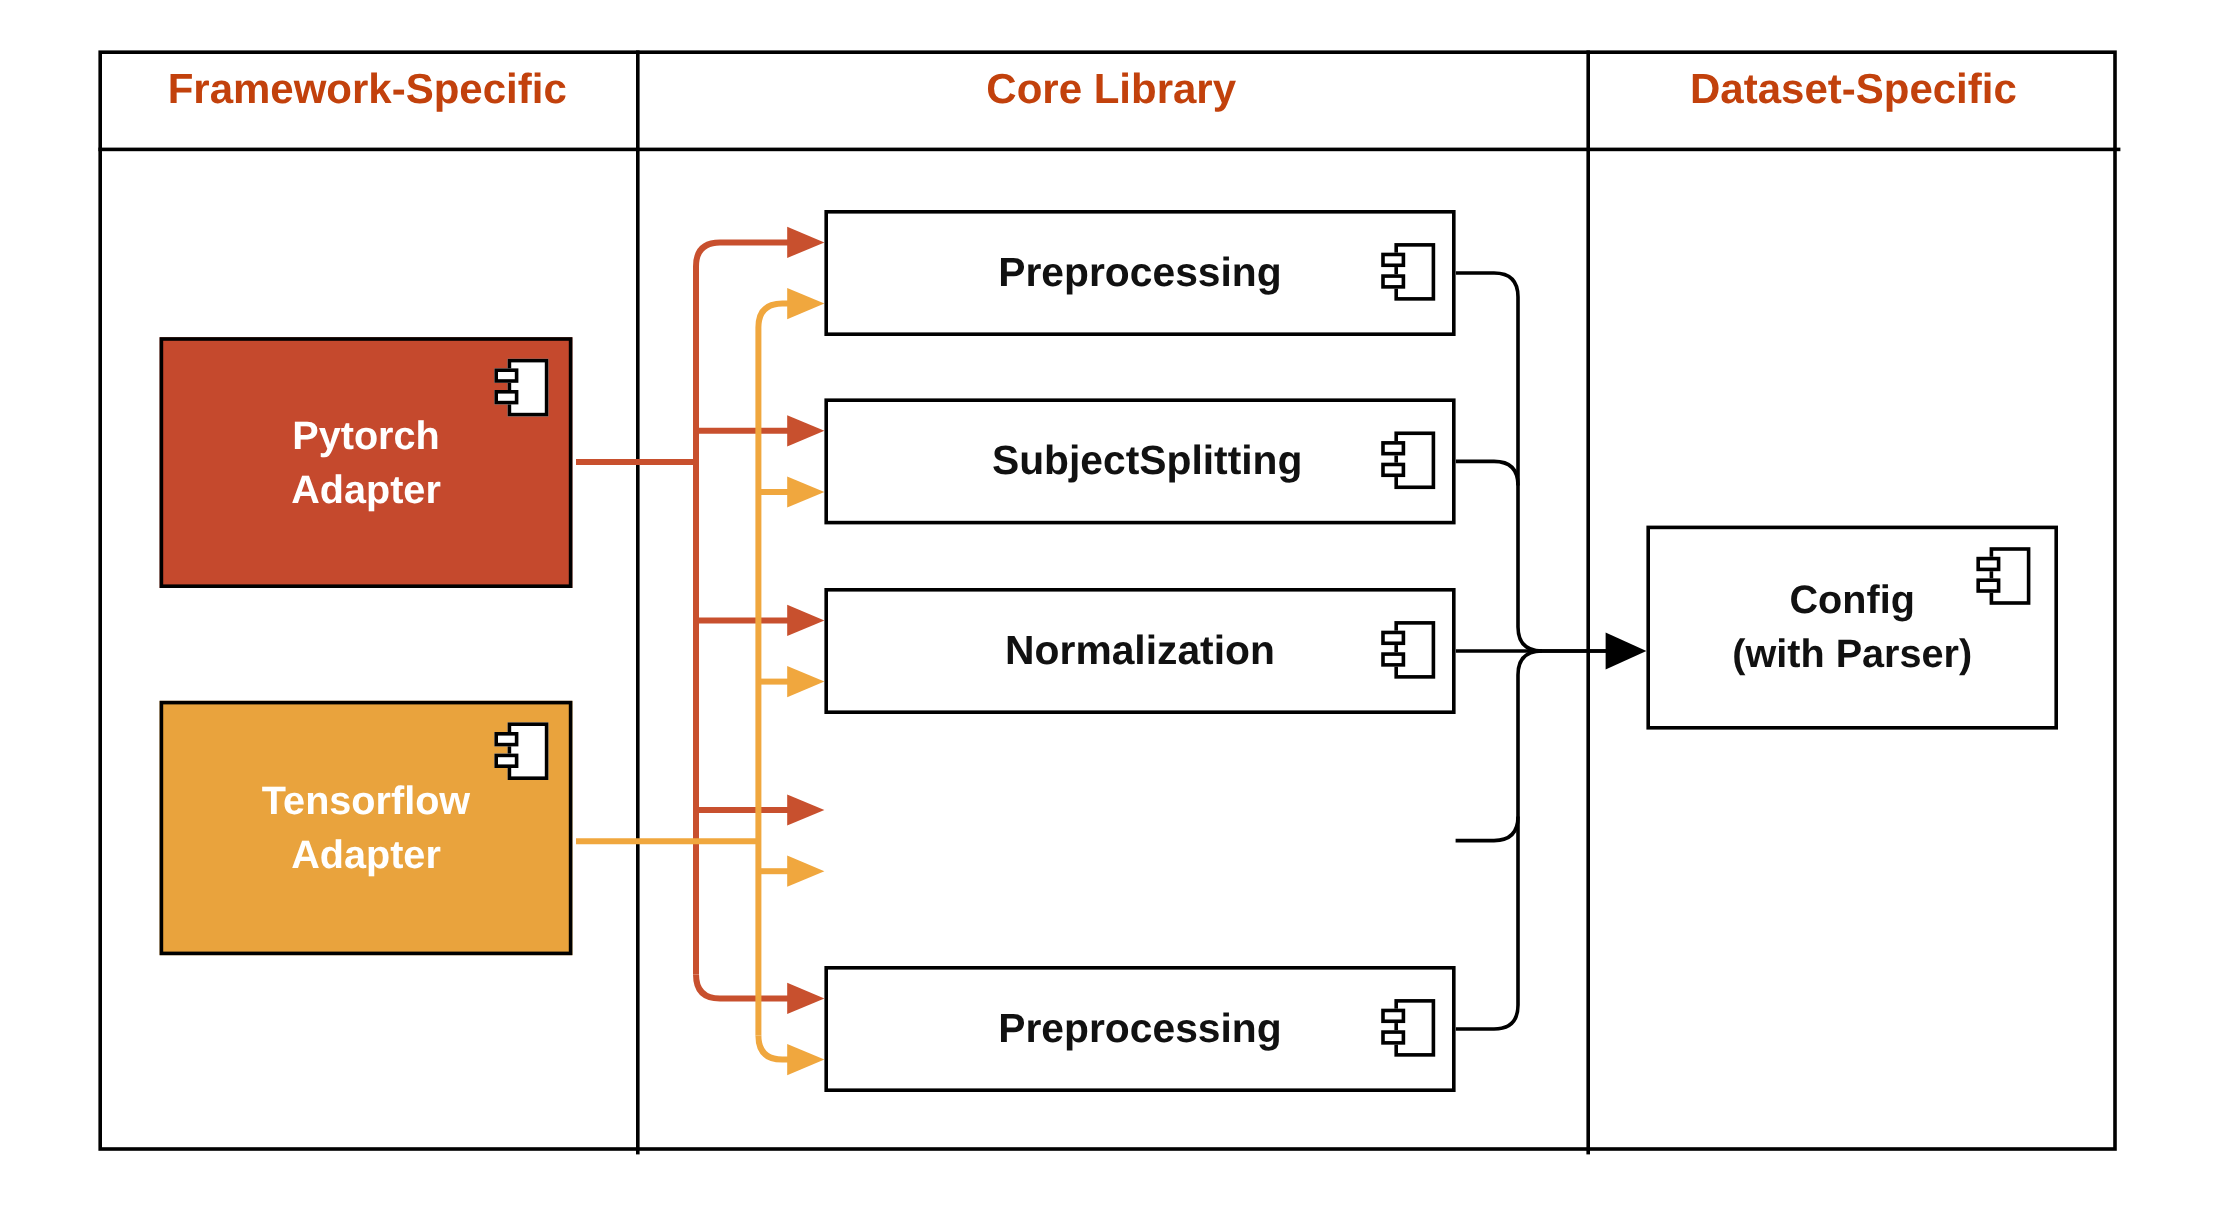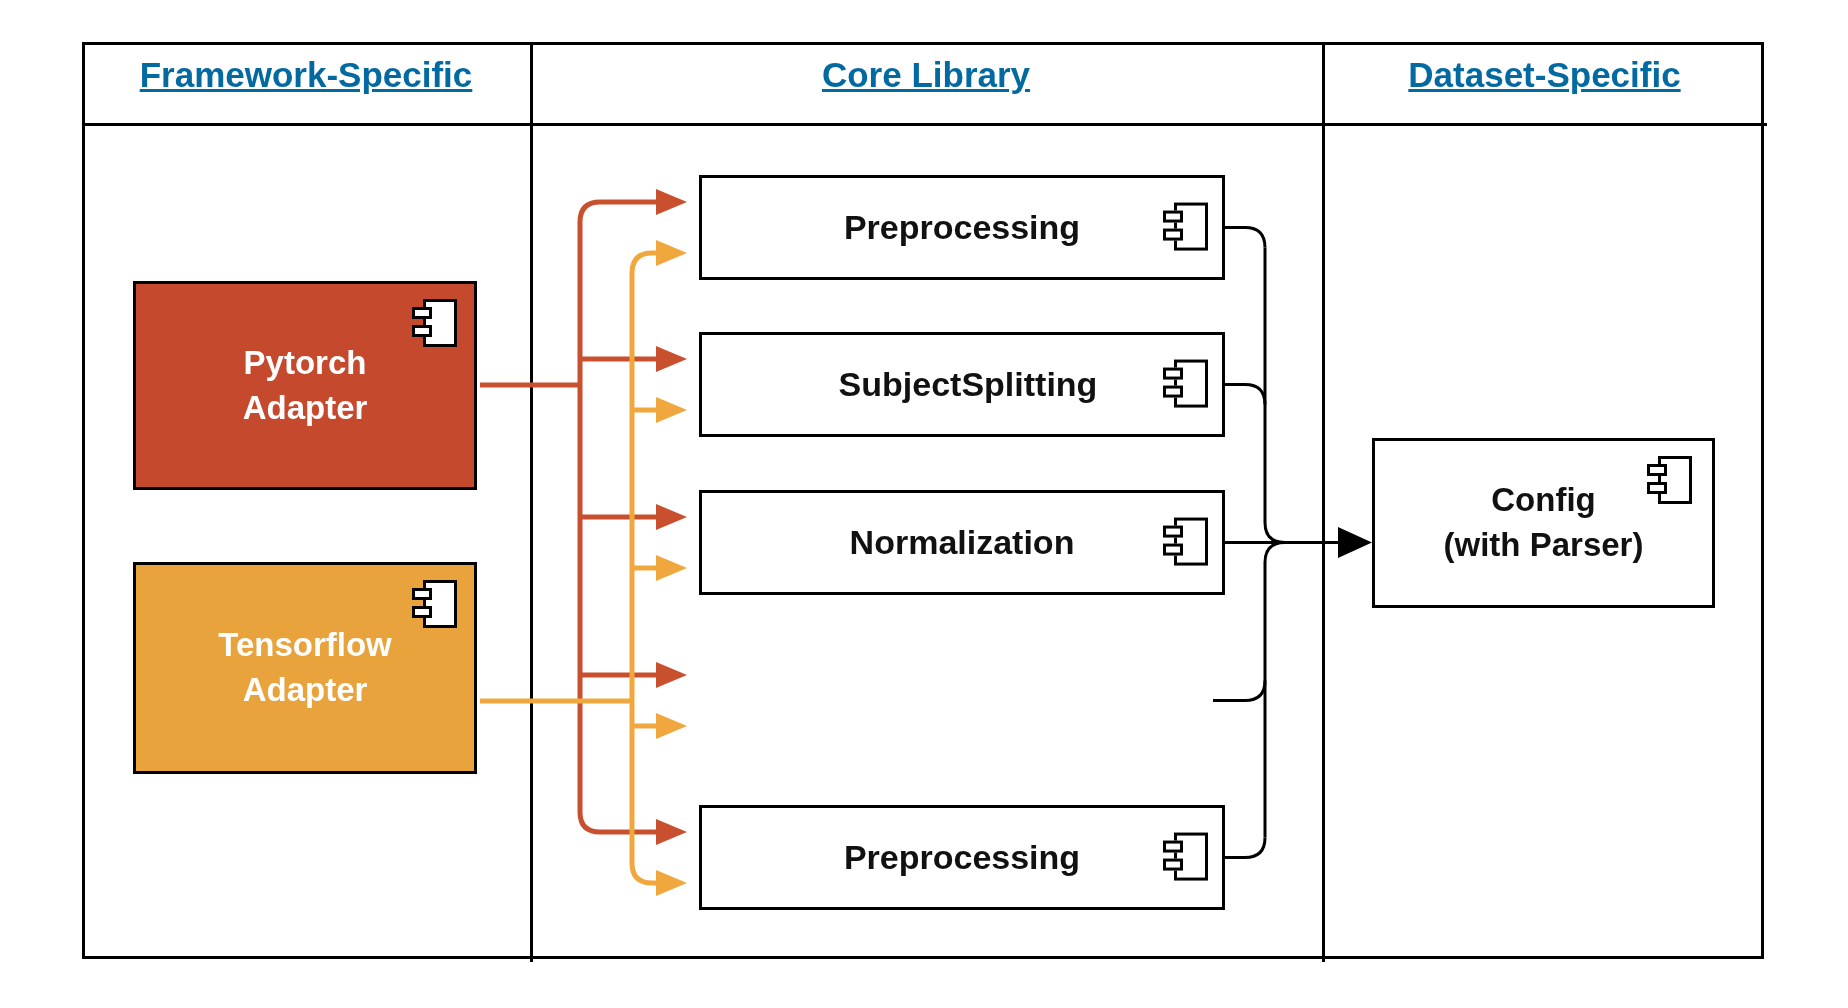--- a/index.html
+++ b/index.html
@@ -9,33 +9,33 @@
 
   
   .frame{position:absolute;left:82px;top:42px;width:1682px;height:917px;
          border:3px solid var(--line);background:#fff;box-sizing:border-box;}
   .header-sep{position:absolute;left:82px;top:123px;width:1685px;height:3px;background:var(--line);}
   .vdiv{position:absolute;top:42px;height:920px;width:3px;background:var(--line);}
   .vdiv1{left:530px;}
   .vdiv2{left:1322px;}
 
   .lane-title{position:absolute;top:42px;height:66px;display:flex;align-items:center;justify-content:center;
-              font-size:35px;font-weight:700;color:#0369a1;text-decoration:underline;}
+              font-size:35px;font-weight:700;color:#c2410c;}
   .lt1{left:82px;width:448px;}
   .lt2{left:530px;width:792px;}
   .lt3{left:1322px;width:445px;}
 
   
   .node{position:absolute;box-sizing:border-box;border:3px solid var(--line);
         display:flex;align-items:center;justify-content:center;text-align:center;
         font-weight:700;white-space:pre-line;}
   .adapter{left:133px;width:344px;color:#fff;font-size:33px;line-height:1.36;}
   .adapter-pytorch{top:281px;height:209px;background:var(--red);}
-  .adapter-tensorflow{top:562px;height:212px;background:var(--orange);}
-  .comp{left:687px;width:526px;height:105px;background:#fff;color:#111;font-size:34px;margin-left:12px;}
+  .adapter-tensorflow{top:584px;height:212px;background:var(--orange);}
+  .comp{left:687px;width:526px;height:105px;background:#fff;color:#111;font-size:34px;}
   .comp1{top:175px;}  .comp2{top:332px;padding-left:12px;}  .comp3{top:490px;}  .comp4{top:648px;}  .comp5{top:805px;}
   .config{left:1372px;top:438px;width:343px;height:170px;background:#fff;color:#111;
           font-size:33px;line-height:1.36;}
 
   
   .uml-icon{position:absolute;width:34px;height:48px;background:#fff;border:3px solid var(--line);box-sizing:border-box;}
   .uml-icon .tab{position:absolute;left:-14px;width:20px;height:12px;background:#fff;
                  border:3px solid var(--line);box-sizing:border-box;}
   .uml-icon .tab1{top:5px;}
   .uml-icon .tab2{top:23px;}

